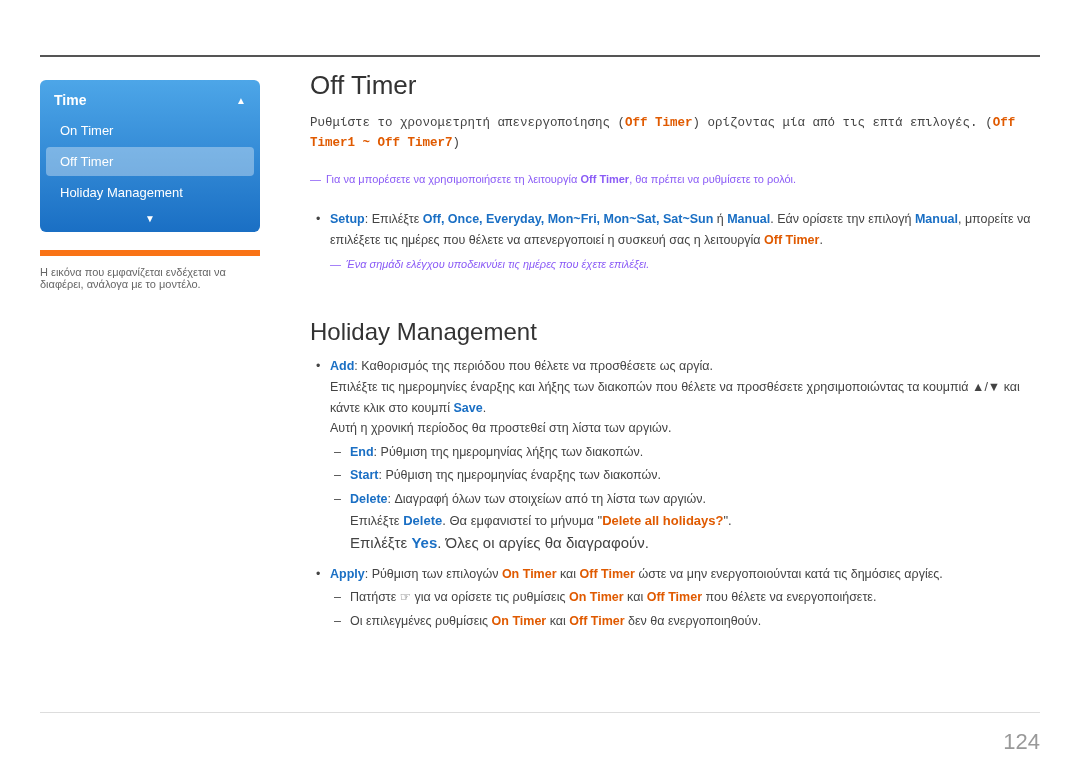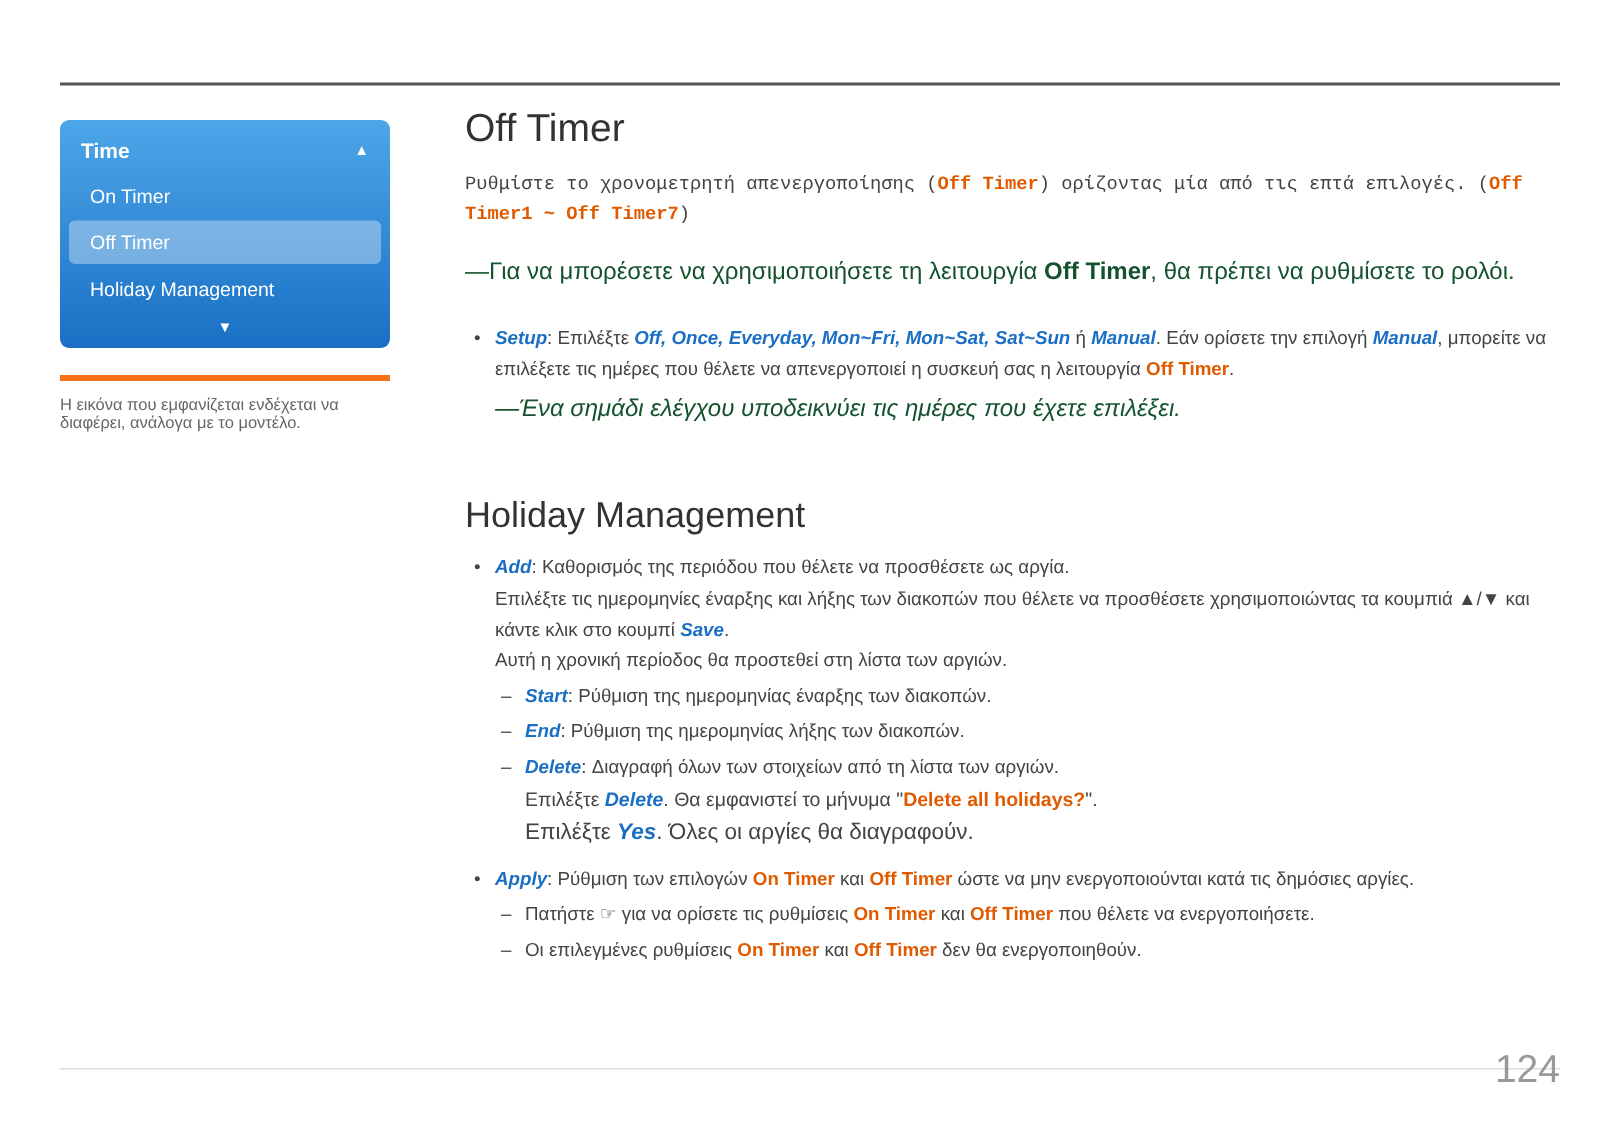--- a/index.html
+++ b/index.html
@@ -72,21 +72,21 @@
       justify-content: center;
       padding: 4px 0 4px;
       color: white;
       font-size: 10px;
     }
 
     .sidebar-note {
       margin-top: 18px;
       font-size: 11px;
       color: #666;
-      border-top: 4px solid #f97316;
+      border-top: 6px solid #f97316;
       padding-top: 10px;
     }
 
     
     .main-content {
       position: absolute;
       top: 70px;
       left: 310px;
       right: 40px;
       bottom: 50px;
@@ -113,28 +113,27 @@
     }
 
     .highlight-orange {
       color: #e05a00;
       font-weight: bold;
     }
 
     .highlight-blue {
       color: #1a6fc4;
       font-weight: bold;
-      font-style: italic;
     }
 
     .section-note {
       padding-left: 16px;
       margin-bottom: 6px;
-      font-size: 16px;
-      color: #14532d;
+      font-size: 11px;
+      color: #8b5cf6;
       position: relative;
     }
 
     .section-note::before {
       content: '—';
       position: absolute;
       left: 0;
     }
 
     .bullet-item {
@@ -174,23 +173,23 @@
     .holiday-section-title {
       font-size: 24px;
       font-weight: normal;
       color: #333;
       margin-bottom: 10px;
     }
 
     
     .page-number {
       position: absolute;
-      bottom: 35px;
-      right: 40px;
-      font-size: 26px;
+      bottom: 8px;
+      right: 40px;
+      font-size: 22px;
       color: #999;
       font-weight: normal;
     }
 
     
     .bottom-border {
       position: absolute;
       bottom: 50px;
       left: 40px;
       right: 40px;
@@ -254,24 +253,24 @@
 
   <div>
     <h2 class="holiday-section-title">Holiday Management</h2>
 
 
     <div class="bullet-item">
       <span class="highlight-blue">Add</span>: Καθορισμός της περιόδου που θέλετε να προσθέσετε ως αργία.<br>
       Επιλέξτε τις ημερομηνίες έναρξης και λήξης των διακοπών που θέλετε να προσθέσετε χρησιμοποιώντας τα κουμπιά ▲/▼ και κάντε κλικ στο κουμπί <span class="highlight-blue">Save</span>.<br>
       Αυτή η χρονική περίοδος θα προστεθεί στη λίστα των αργιών.
       <div class="sub-bullet">
+        <span class="highlight-blue">End</span>: Ρύθμιση της ημερομηνίας λήξης των διακοπών.
+      </div>
+      <div class="sub-bullet">
         <span class="highlight-blue">Start</span>: Ρύθμιση της ημερομηνίας έναρξης των διακοπών.
-      </div>
-      <div class="sub-bullet">
-        <span class="highlight-blue">End</span>: Ρύθμιση της ημερομηνίας λήξης των διακοπών.
       </div>
       <div class="sub-bullet">
         <span class="highlight-blue">Delete</span>: Διαγραφή όλων των στοιχείων από τη λίστα των αργιών.
       </div>
       <div style="padding-left:20px; font-size:13px; color:#444; line-height:1.65;">
         Επιλέξτε <span class="highlight-blue">Delete</span>. Θα εμφανιστεί το μήνυμα "<span class="highlight-orange">Delete all holidays?</span>".
       </div>
       <div style="padding-left:20px; font-size:15px; color:#444; line-height:1.65;">
         Επιλέξτε <span class="highlight-blue">Yes</span>. Όλες οι αργίες θα διαγραφούν.
       </div>

